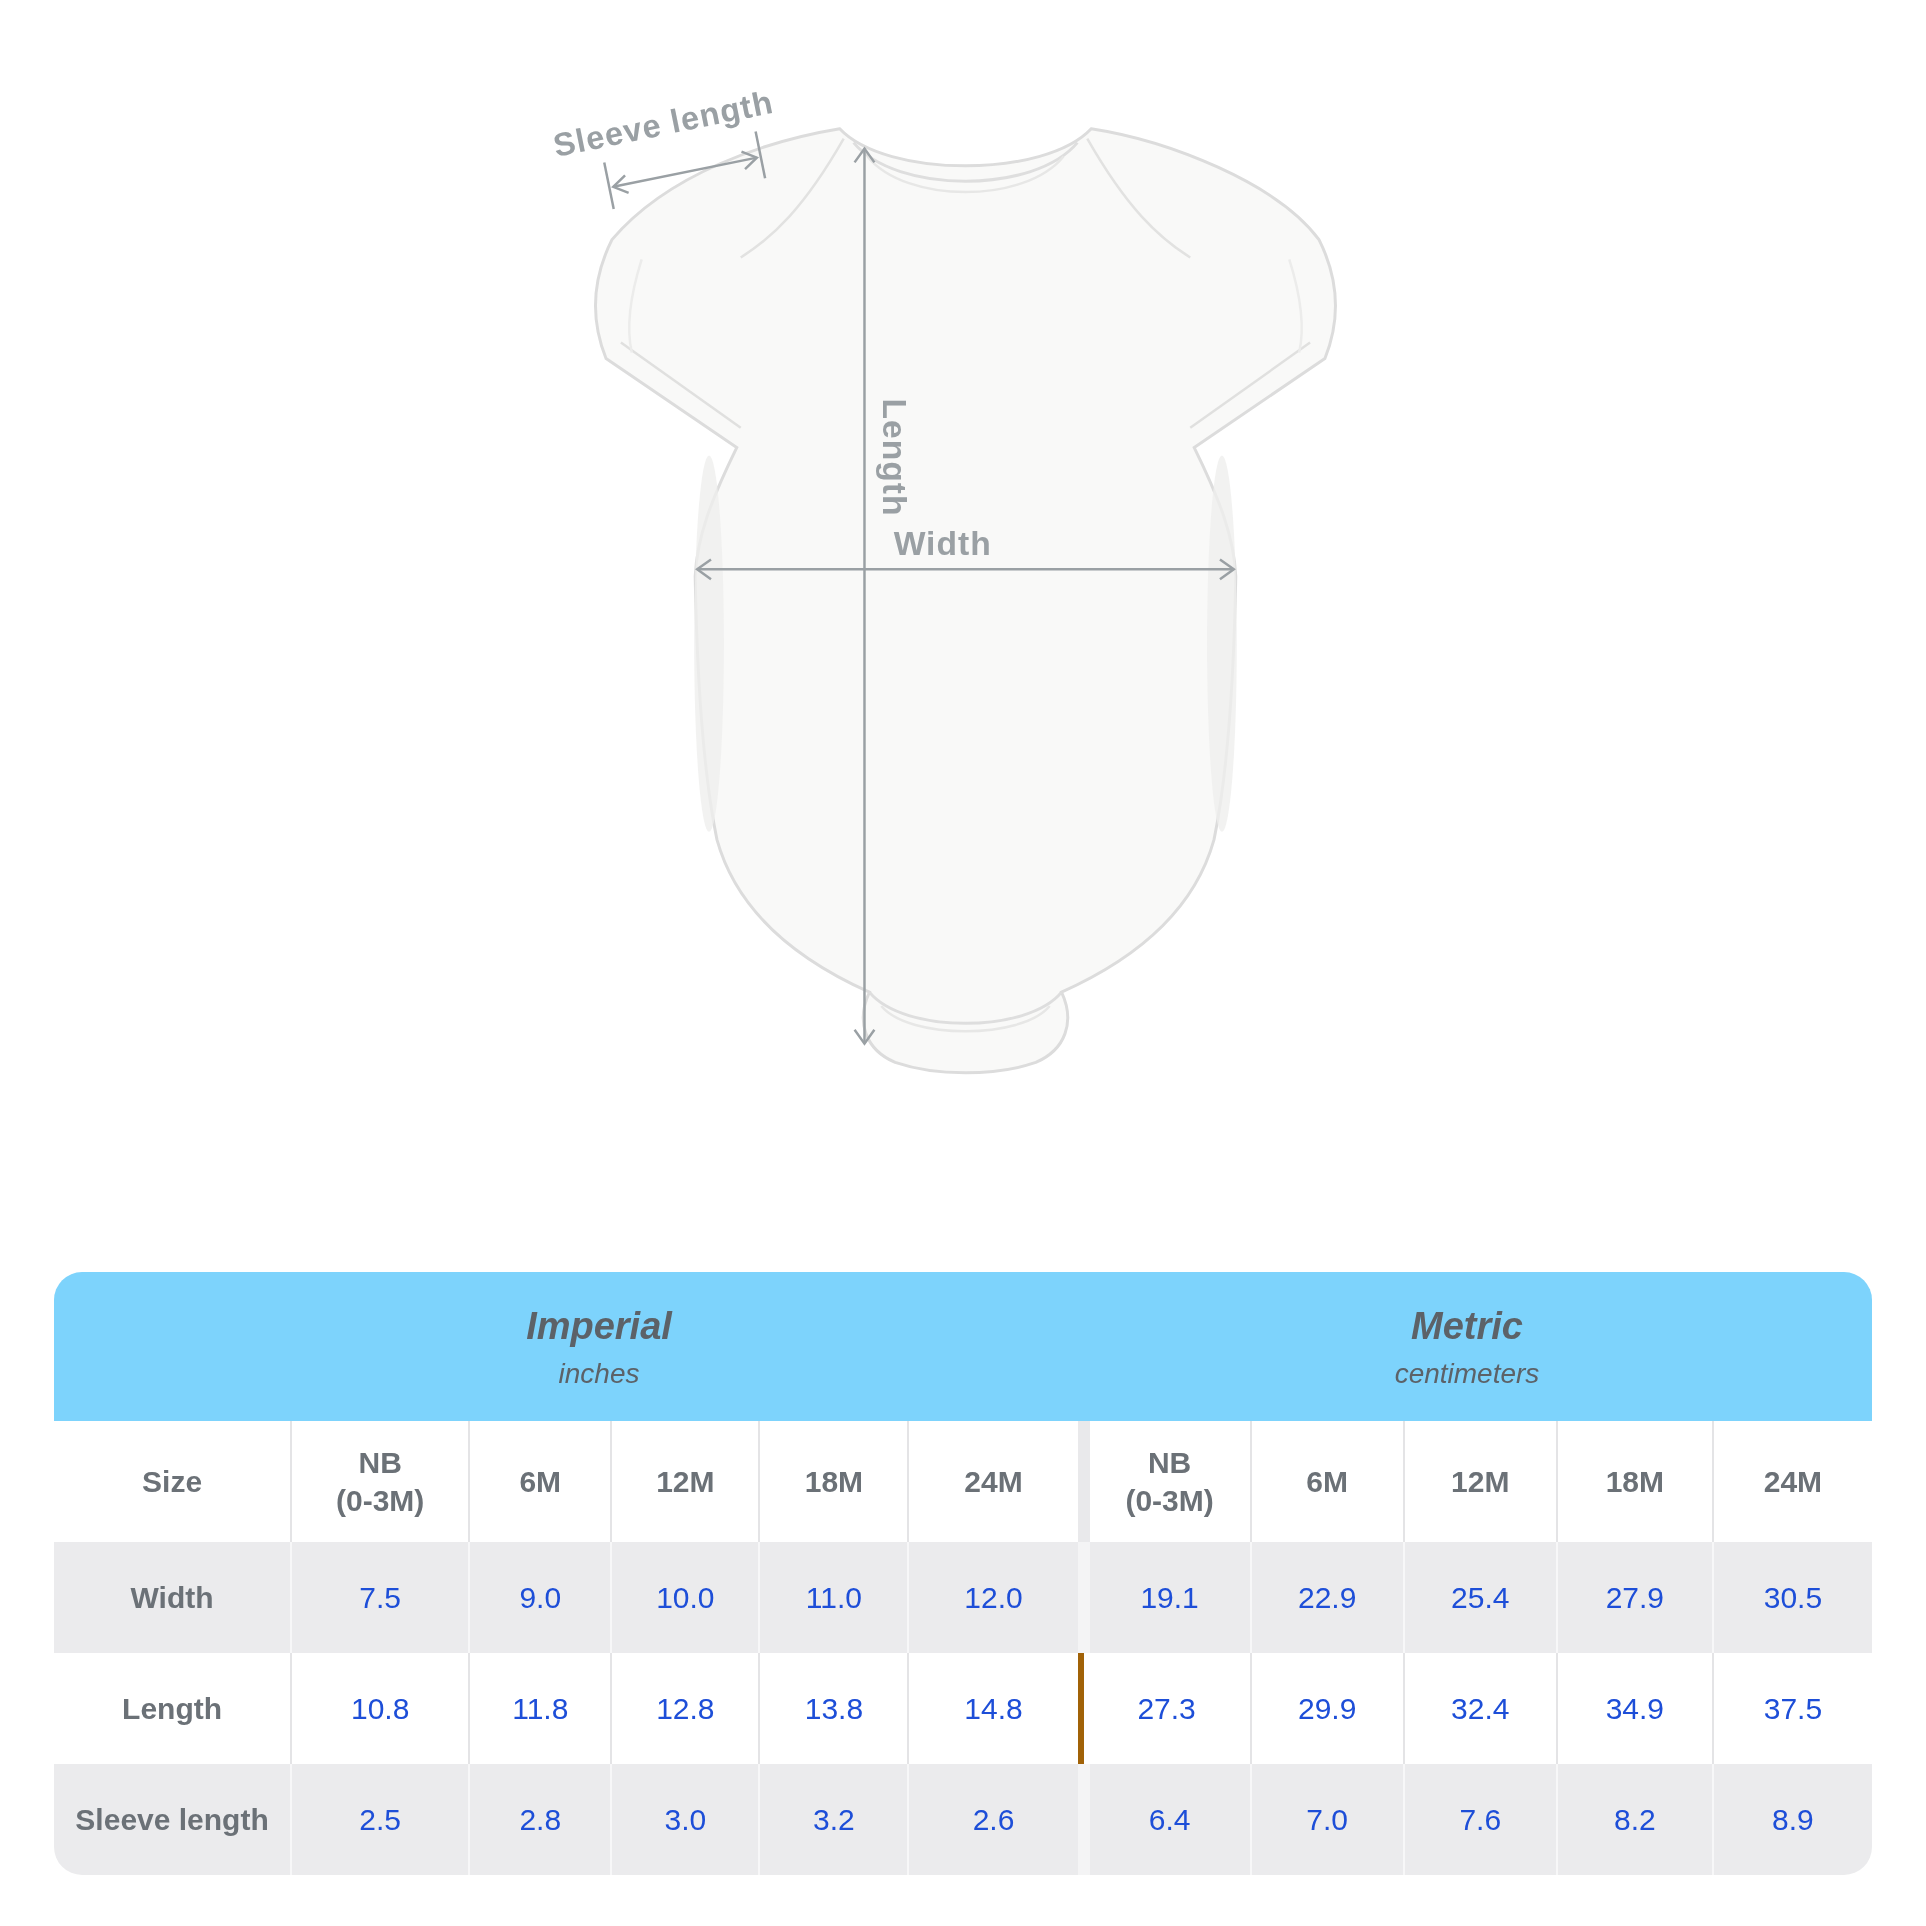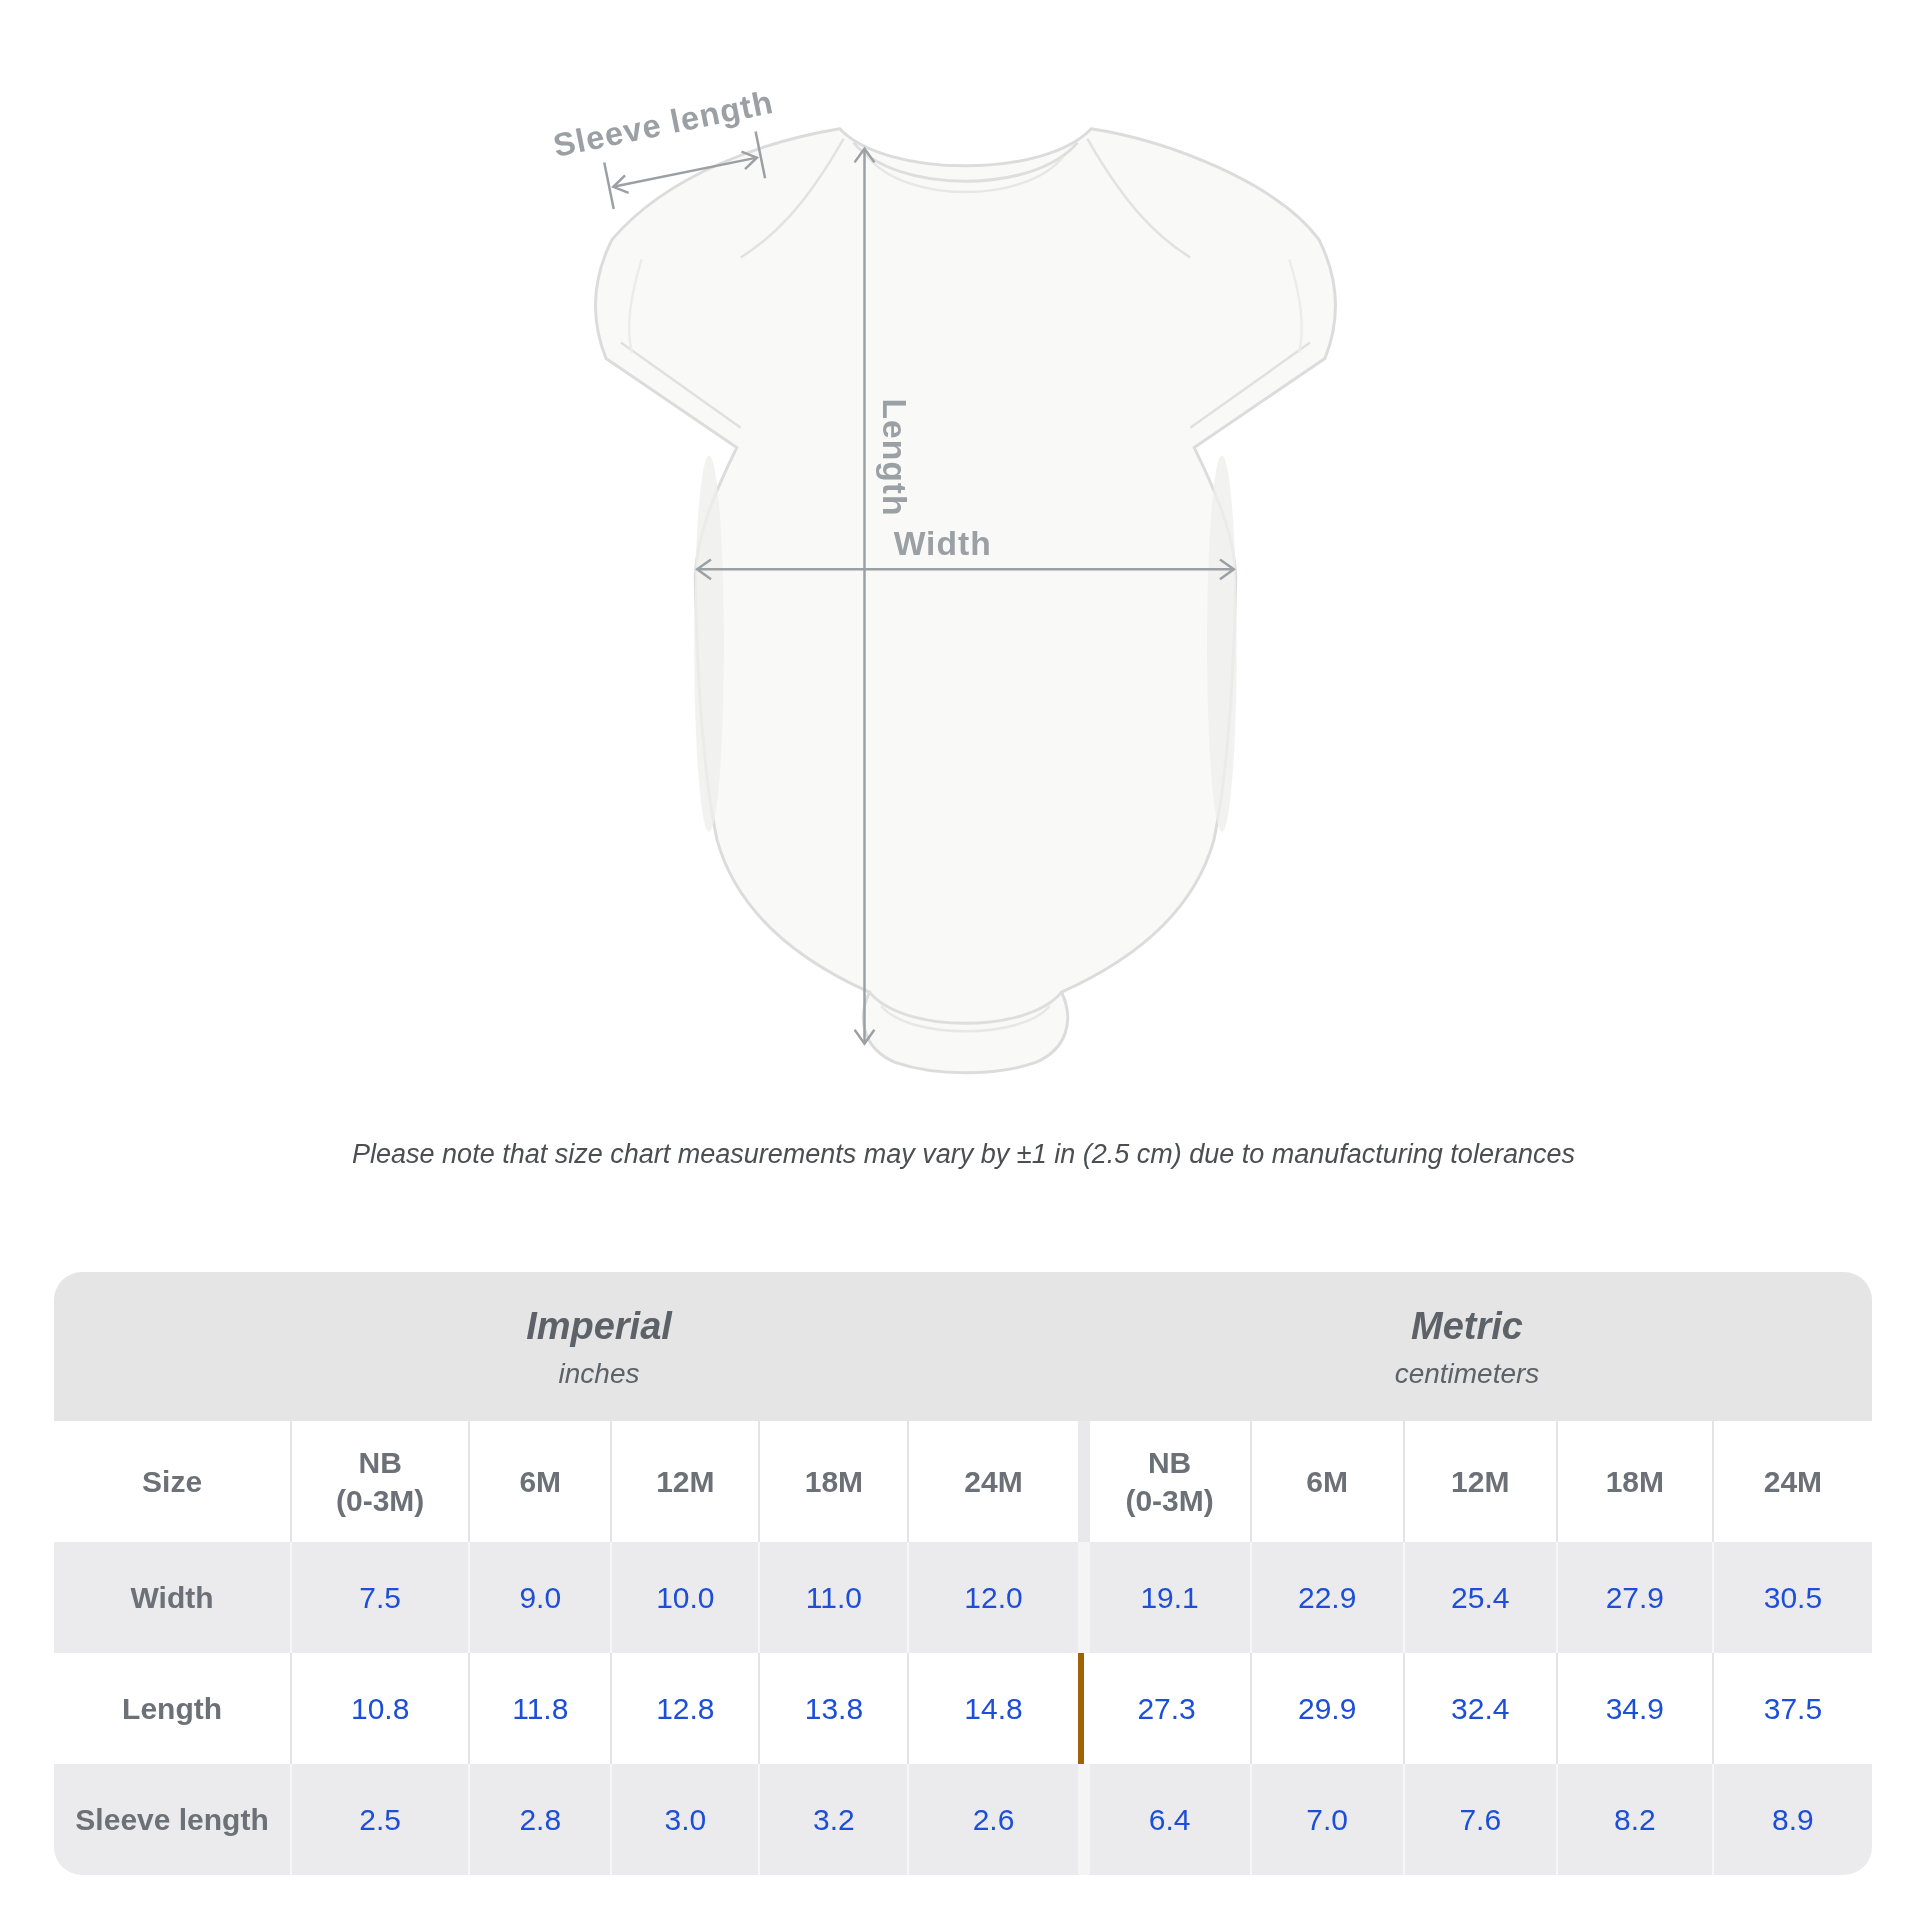--- a/index.html
+++ b/index.html
@@ -13,21 +13,21 @@
   .heading{position:absolute;left:0;top:1125px;width:1927px;text-align:center;}
   .heading h1{
     margin:0;font-size:44px;line-height:1.1;font-weight:bold;color:#3c4043;letter-spacing:0.5px;
   }
   .heading p{
     margin:14px 0 0 0;font-size:27px;font-style:italic;color:#4b4f52;
   }
   
   .table-wrap{position:absolute;left:54px;top:1272px;width:1818px;}
   .band{
-    position:relative;width:1818px;height:149px;background:#e5e5e5;
+    position:relative;width:1818px;height:149px;background:#7dd3fc;
     border-radius:28px 28px 0 0;
   }
   .band .grp-stack{position:absolute;top:50%;transform:translate(-50%,-50%);text-align:center;white-space:nowrap;}
   .band .grp-stack.imperial{left:545px;}
   .band .grp-stack.metric{left:1413px;}
   .band .grp-label{font-size:38px;font-weight:bold;font-style:italic;color:#5c6268;display:block;}
   .band .grp-unit{font-size:28px;font-style:italic;color:#5c6268;display:block;margin-top:10px;}
 
   table.size-table{
     border-collapse:separate;border-spacing:0;table-layout:fixed;width:1818px;
@@ -119,21 +119,20 @@
       <line x1="-78" y1="-22" x2="-78" y2="26"></line>
       <line x1="78" y1="-22" x2="78" y2="26"></line>
       <line x1="-74" y1="4" x2="74" y2="4"></line>
       <polyline points="-60,-5 -74,4 -60,13"></polyline>
       <polyline points="60,-5 74,4 60,13"></polyline>
     </g>
     <text x="672" y="136" transform="rotate(-11.5 672 136)" text-anchor="middle" font-size="33" font-weight="bold" fill="#9aa0a4" letter-spacing="1">Sleeve length</text>
   </svg>
 
   <div class="heading">
-    <p>Please note that size chart measurements may vary by ±1 in (2.5 cm) due to manufacturing tolerances</p>
   </div>
 
   <div class="table-wrap">
 
     <div class="band">
       <div class="grp-stack imperial">
         <span class="grp-label">Imperial</span>
         <span class="grp-unit">inches</span>
       </div>
       <div class="grp-stack metric">

